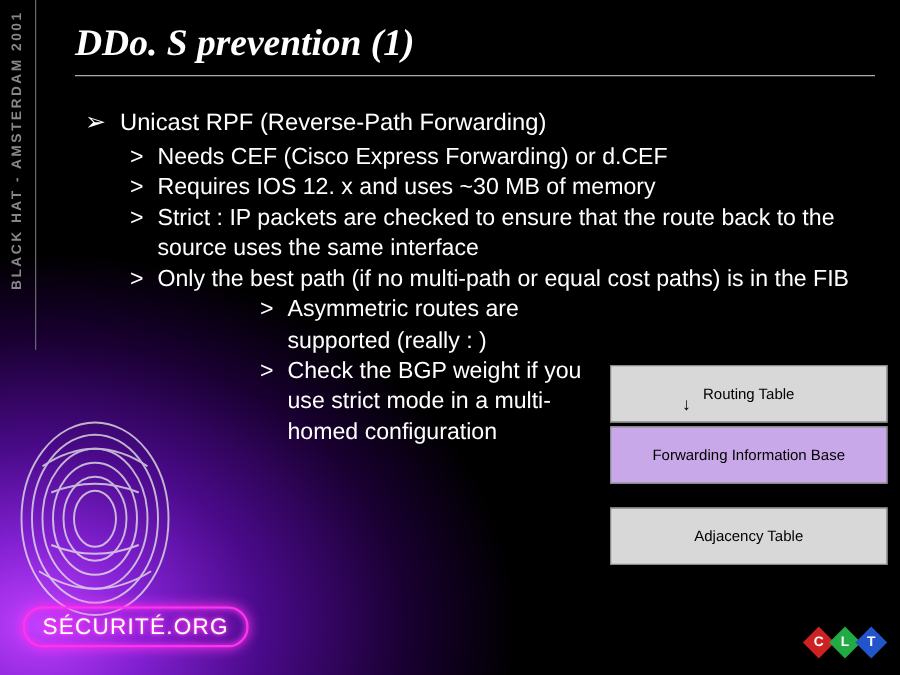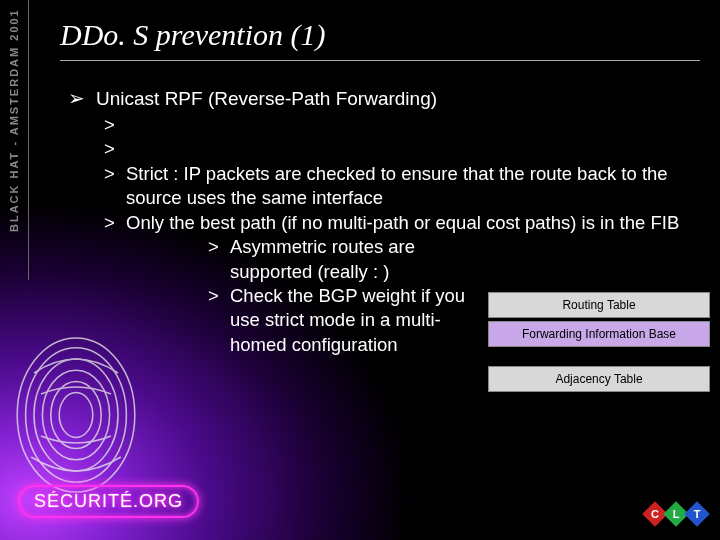--- a/index.html
+++ b/index.html
@@ -35,21 +35,21 @@
     width: 1px;
     height: 280px;
     background: #666;
   }
   .title {
     position: absolute;
     left: 60px;
     top: 18px;
     font-family: Georgia, 'Times New Roman', serif;
     font-style: italic;
-    font-weight: normal;
+    font-weight: bold;
     font-size: 30px;
     color: #fff;
   }
   .title-underline {
     position: absolute;
     left: 60px;
     top: 60px;
     width: 640px;
     height: 1px;
     background: #aaa;
@@ -81,21 +81,21 @@
     top: 292px;
     width: 222px;
     font-family: Arial, sans-serif;
   }
   .dbox {
     background: #d8d8d8;
     border: 1px solid #888;
     color: #000;
     font-size: 12px;
     text-align: center;
-    padding: 5px 4px;
+    padding: 15px 4px;
     margin-bottom: 3px;
     position: relative;
   }
   .dbox.highlight { background: #c8a8e8; }
   .conn-arrow {
     position: absolute;
     left: 54px;
     width: 14px;
     text-align: center;
     color: #000;
@@ -176,23 +176,25 @@
 <div class="title-underline"></div>
 
 <div class="content">
   <div class="bullet-row">
     <div class="arrow-bullet">➢</div>
     <div class="heading-text">Unicast RPF (Reverse-Path Forwarding)</div>
   </div>
   <div class="sub-block">
     <div class="sub-row">
         <div class="sub-mark">&gt;</div>
-      </div>
-    <div class="sub-row">
-        <div class="sub-mark">&gt;</div>
+        <div>Needs CEF (Cisco Express Forwarding) or d.CEF</div>
+      </div>
+    <div class="sub-row">
+        <div class="sub-mark">&gt;</div>
+        <div>Requires IOS 12. x and uses ~30 MB of memory</div>
       </div>
     <div class="sub-row">
         <div class="sub-mark">&gt;</div>
         <div>Strict : IP packets are checked to ensure that the route back to the source uses the same interface</div>
       </div>
     <div class="sub-row">
         <div class="sub-mark">&gt;</div>
         <div>Only the best path (if no multi-path or equal cost paths) is in the FIB</div>
       </div>
   </div>

